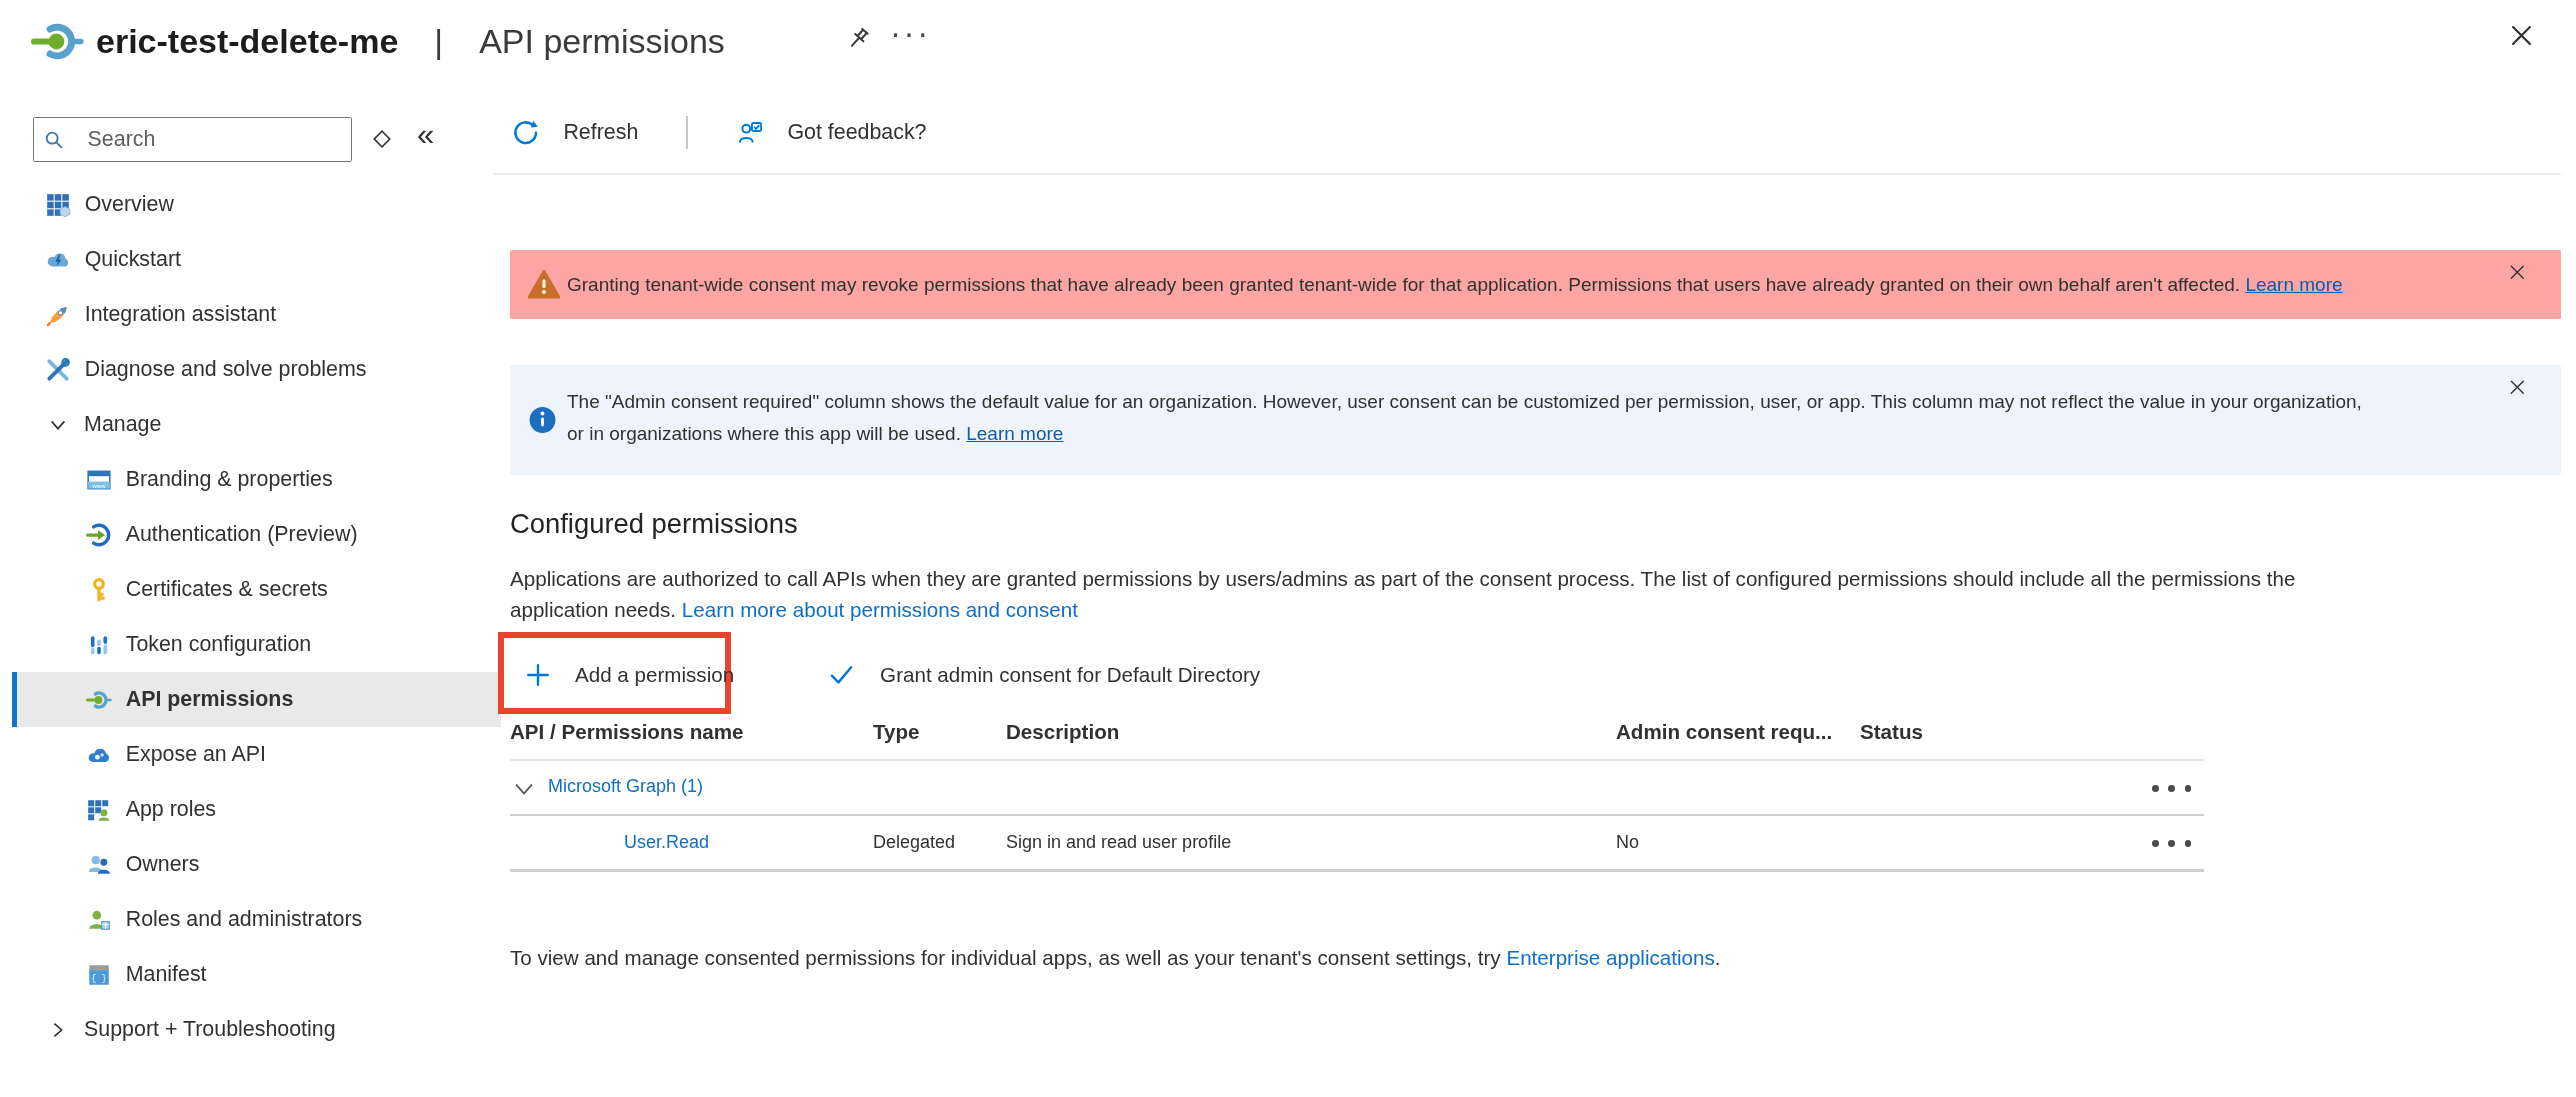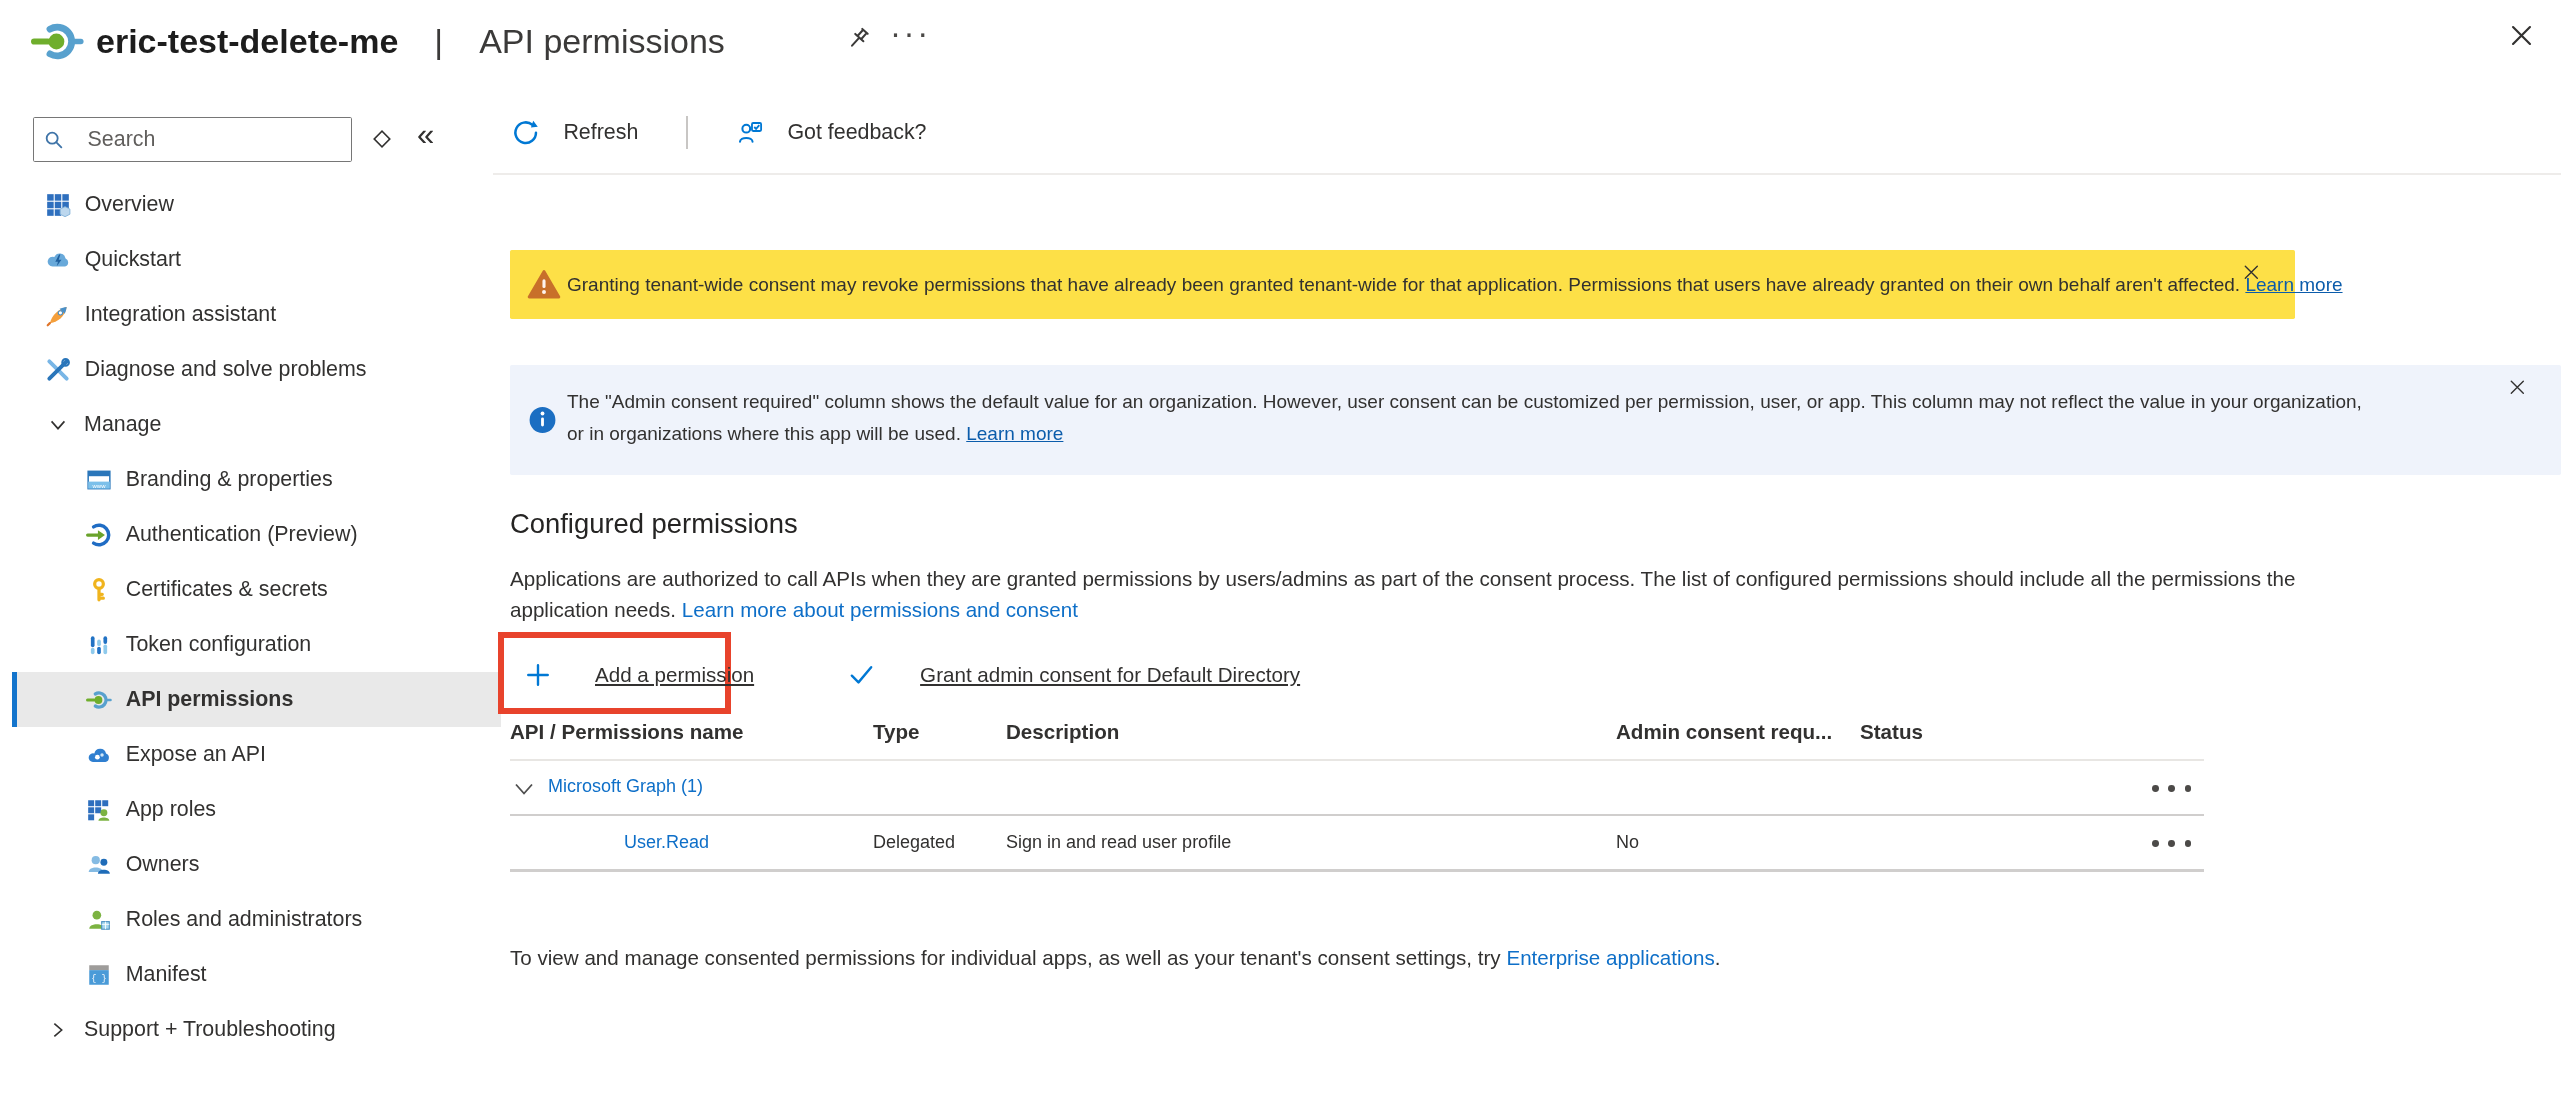--- a/index.html
+++ b/index.html
@@ -31,35 +31,35 @@
   .icn26{width:22px;height:22px;flex:none;margin-left:1.7px;margin-right:1.7px;}
 
   
   .toolbar{left:512px;top:110px;height:45px;display:flex;align-items:center;font-size:21.4px;}
   .toolbar .lbl{margin-left:0;}
   .tsep{width:1.7px;height:33px;background:#c8c6c4;margin:0 24px;}
   .main-divider{left:493px;top:173px;width:2068px;height:1.7px;background:#eeecea;}
 
   
   .banner{border-radius:1.7px;}
-  .banner-warning{left:510px;top:250px;width:1785px;height:69px;background:#fde047;}
+  .banner-warning{left:510px;top:250px;width:2051px;height:69px;background:#fca5a5;}
   .banner-info{left:510px;top:365px;width:2051px;height:110px;background:#eff3fb;}
   .b-icon{position:absolute;left:17px;top:50%;transform:translateY(-50%);}
   .b-text{position:absolute;left:57px;top:50%;transform:translateY(-50%);font-size:19px;white-space:nowrap;}
   .b-text-multi{position:absolute;left:57px;top:20.6px;font-size:19px;line-height:32px;white-space:nowrap;}
   .b-close{position:absolute;right:33px;top:12px;cursor:pointer;}
   .b-link{color:#0b5cab;text-decoration:underline;cursor:pointer;}
 
   
   .section-title{left:510px;top:508px;font-size:27.4px;color:#252423;}
   .section-desc{left:510px;top:563px;width:1801px;font-size:20.6px;line-height:31px;}
   .lnk{color:#0e6fc8;cursor:pointer;}
   .annotation{left:498px;top:632px;width:221px;height:70px;border:6.9px solid #e8432c;}
   .actions{left:525px;top:652px;height:45px;display:flex;align-items:center;font-size:20.6px;}
-  .actions .lbl{margin-left:20px;text-decoration:underline;}
+  .actions .lbl{margin-left:0;}
   .gap48{width:45px;flex:none;}
 
   
   .ptable{left:510px;top:720px;width:1694px;}
   .t-head{position:relative;height:39px;font-weight:700;font-size:20.6px;}
   .t-head span{position:absolute;top:0;}
   .c-name{left:0;} .c-type{left:363px;} .c-desc{left:496px;} .c-admin{left:1106px;} .c-status{left:1350px;}
   .t-hdiv{height:1.7px;background:#e8e6e3;}
   .t-row{position:relative;height:53px;font-size:18px;}
   .t-row .cell{position:absolute;top:15.4px;}

